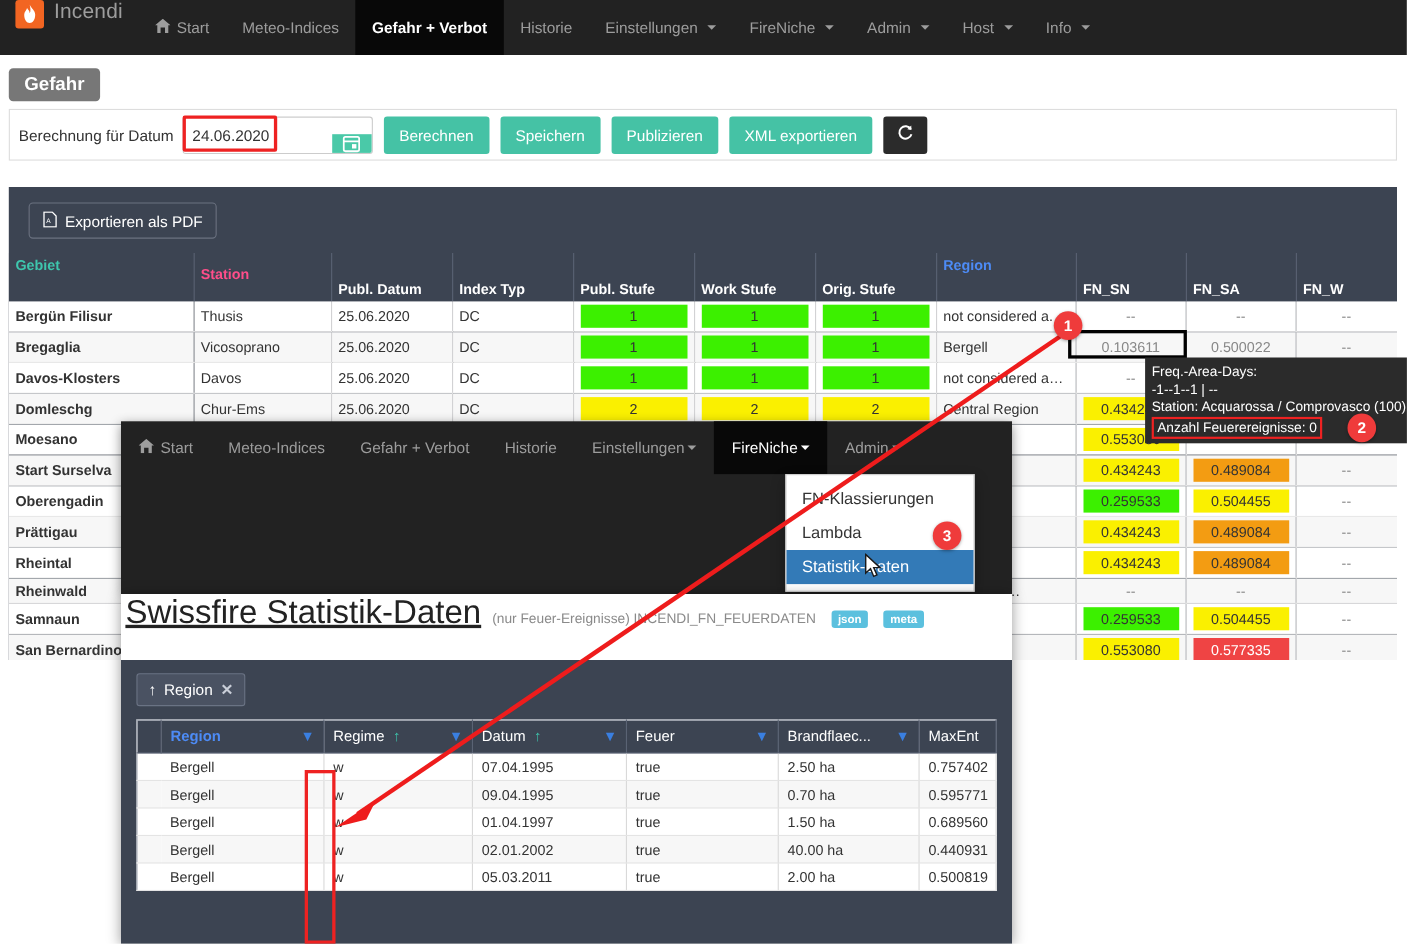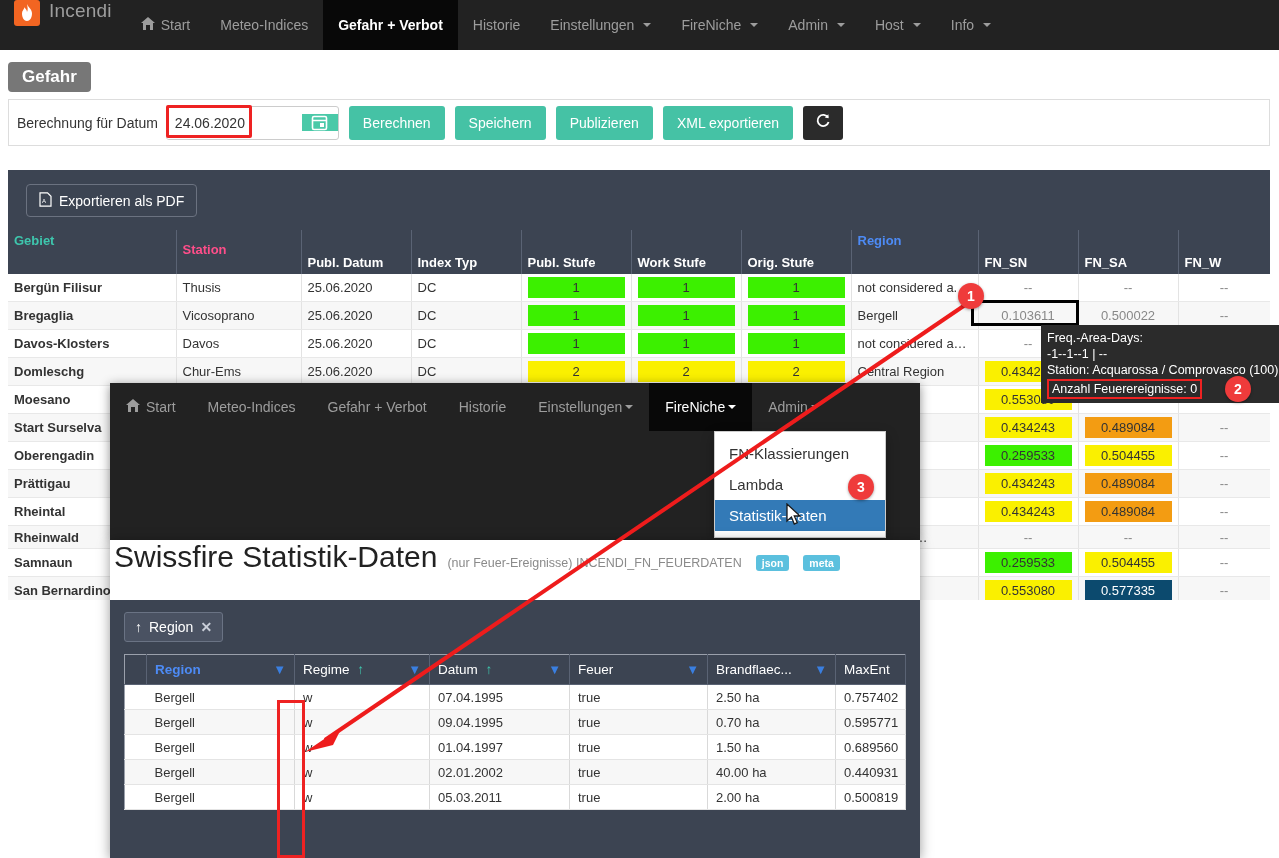--- a/index.html
+++ b/index.html
@@ -51,21 +51,21 @@
   }
 
   
   .toolbar-panel {
     position: absolute; left: 8px; top: 99px; width: 1262px; height: 47px;
     background: #ffffff; border: 1px solid #dddddd;
     display: flex; align-items: center; padding-left: 8px;
   }
   .toolbar-label { font-size: 14px; color: #333; margin-right: 8px; }
   .date-wrap {
-    display: flex; align-items: center; height: 34px;
+    display: flex; align-items: flex-end; height: 34px;
     border: 1px solid #cccccc; border-radius: 3px; overflow: hidden;
     margin-right: 10px;
   }
   .date-input {
     width: 135px; height: 32px; border: none; outline: none;
     font-size: 14px; color: #333; padding-left: 8px;
     font-family: "Liberation Sans", sans-serif;
     background: #ffffff;
   }
   .date-hl {
@@ -182,21 +182,21 @@
   
   .sf-panel {
     position: absolute; left: 110px; top: 540px; width: 810px; height: 318px;
     background: #ffffff;
     box-shadow: 0 2px 12px rgba(0,0,0,.4);
   }
   .sf-head {
     height: 60px; display: flex; align-items: baseline;
     padding-left: 4px; gap: 10px;
   }
-  .sf-title { font-size: 30px; color: #222; font-weight: normal; }
+  .sf-title { font-size: 30px; color: #222; font-weight: normal; text-decoration: underline; }
   .sf-sub { font-size: 12.5px; color: #8a8a8a; }
   .sf-tag {
     display: inline-block; background: #5bc0de; color: #ffffff;
     font-size: 10.5px; font-weight: bold; border-radius: 3px;
     padding: 2px 6px; margin-left: 4px;
   }
   .sf-grid-wrap {
     position: absolute; left: 0; top: 60px; width: 810px; height: 258px;
     background: #3c4452; padding: 12px 14px 0 14px;
   }
@@ -590,21 +590,21 @@
             <td class=""></td>
             <td class=""></td>
             <td class="stufe"></td>
             <td class="stufe"></td>
             <td class="stufe"></td>
             <td class=""></td>
             <td class="val">
               <span style="background: rgb(250, 240, 0);">0.553080</span>
             </td>
             <td class="val">
-              <span style="background: #0c4a6e; color: rgb(255, 255, 255);">0.577335</span>
+              <span style="background: #ef4444; color: rgb(255, 255, 255);">0.577335</span>
             </td>
             <td class="dash">--</td>
           </tr>
         </tbody>
     </table>
   </div>
 
   <div class="cell-hl"></div>
 
   <div class="tooltip">

